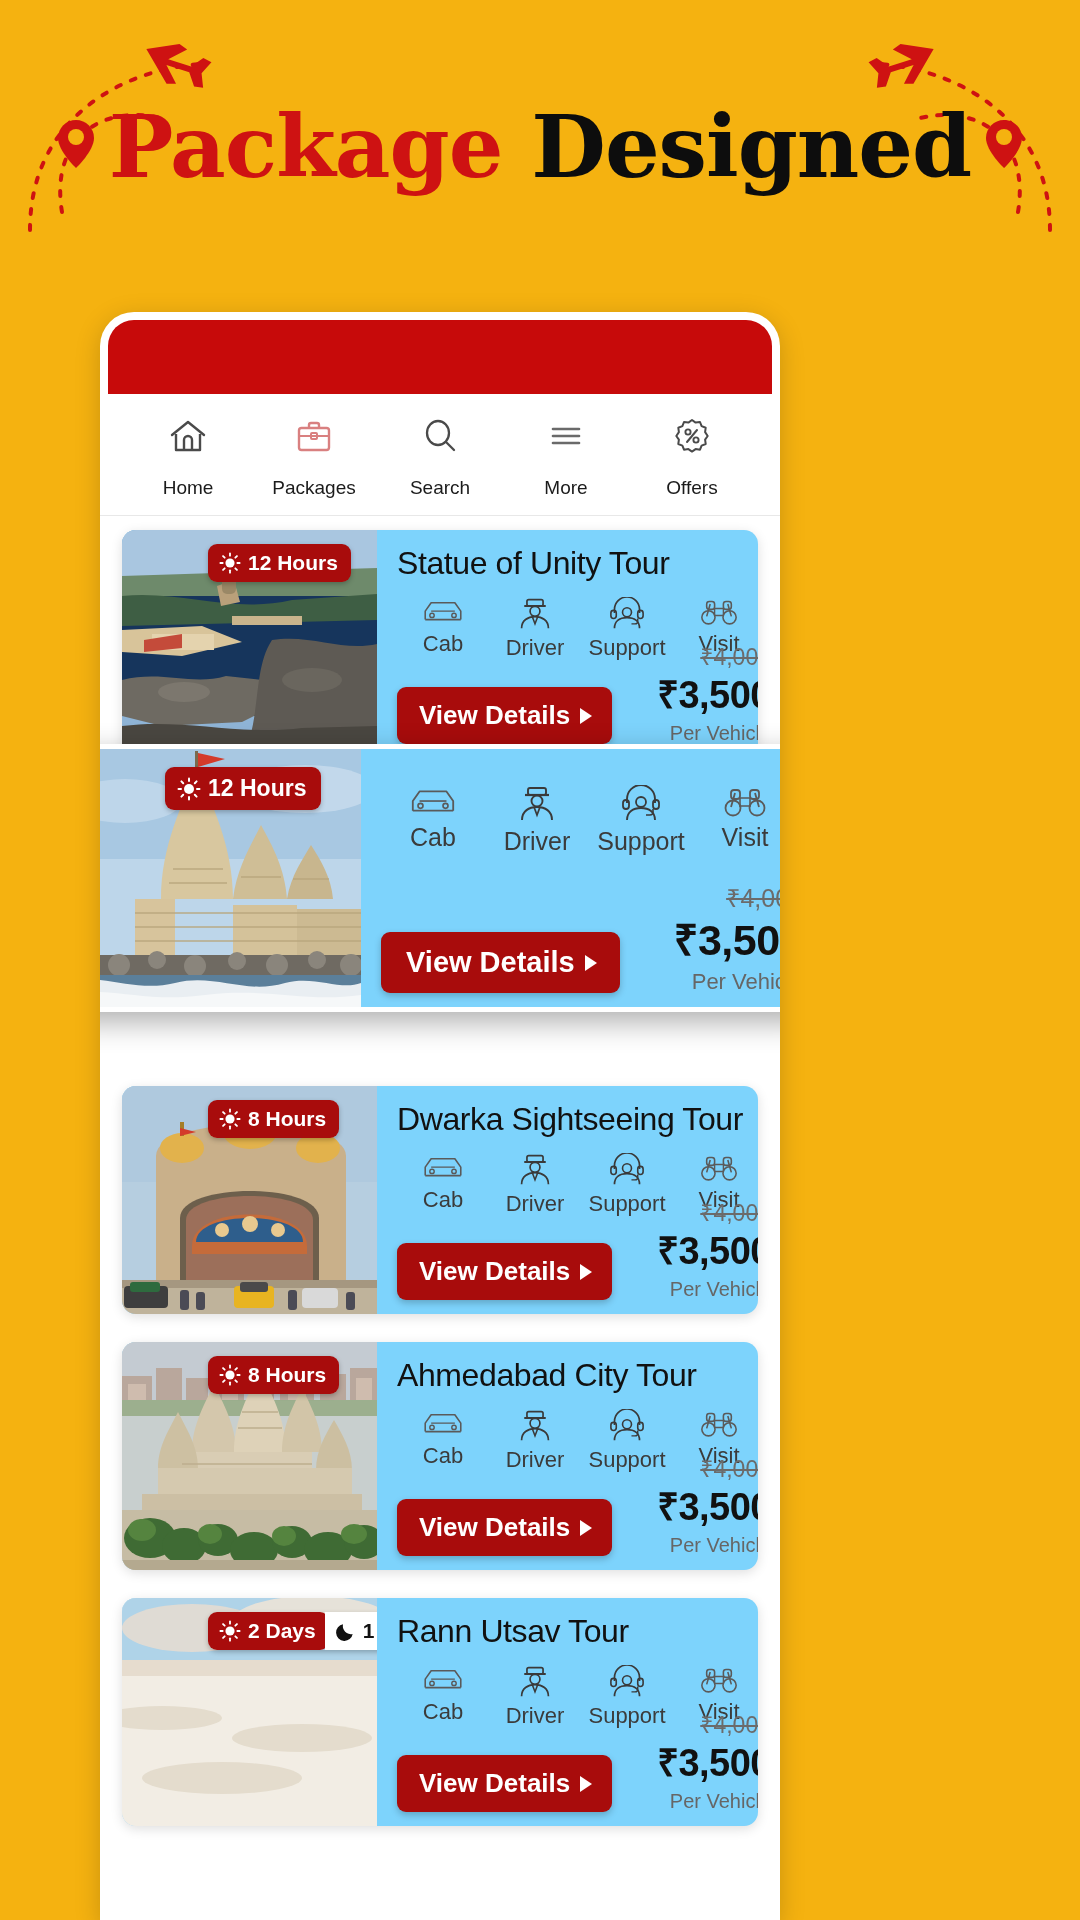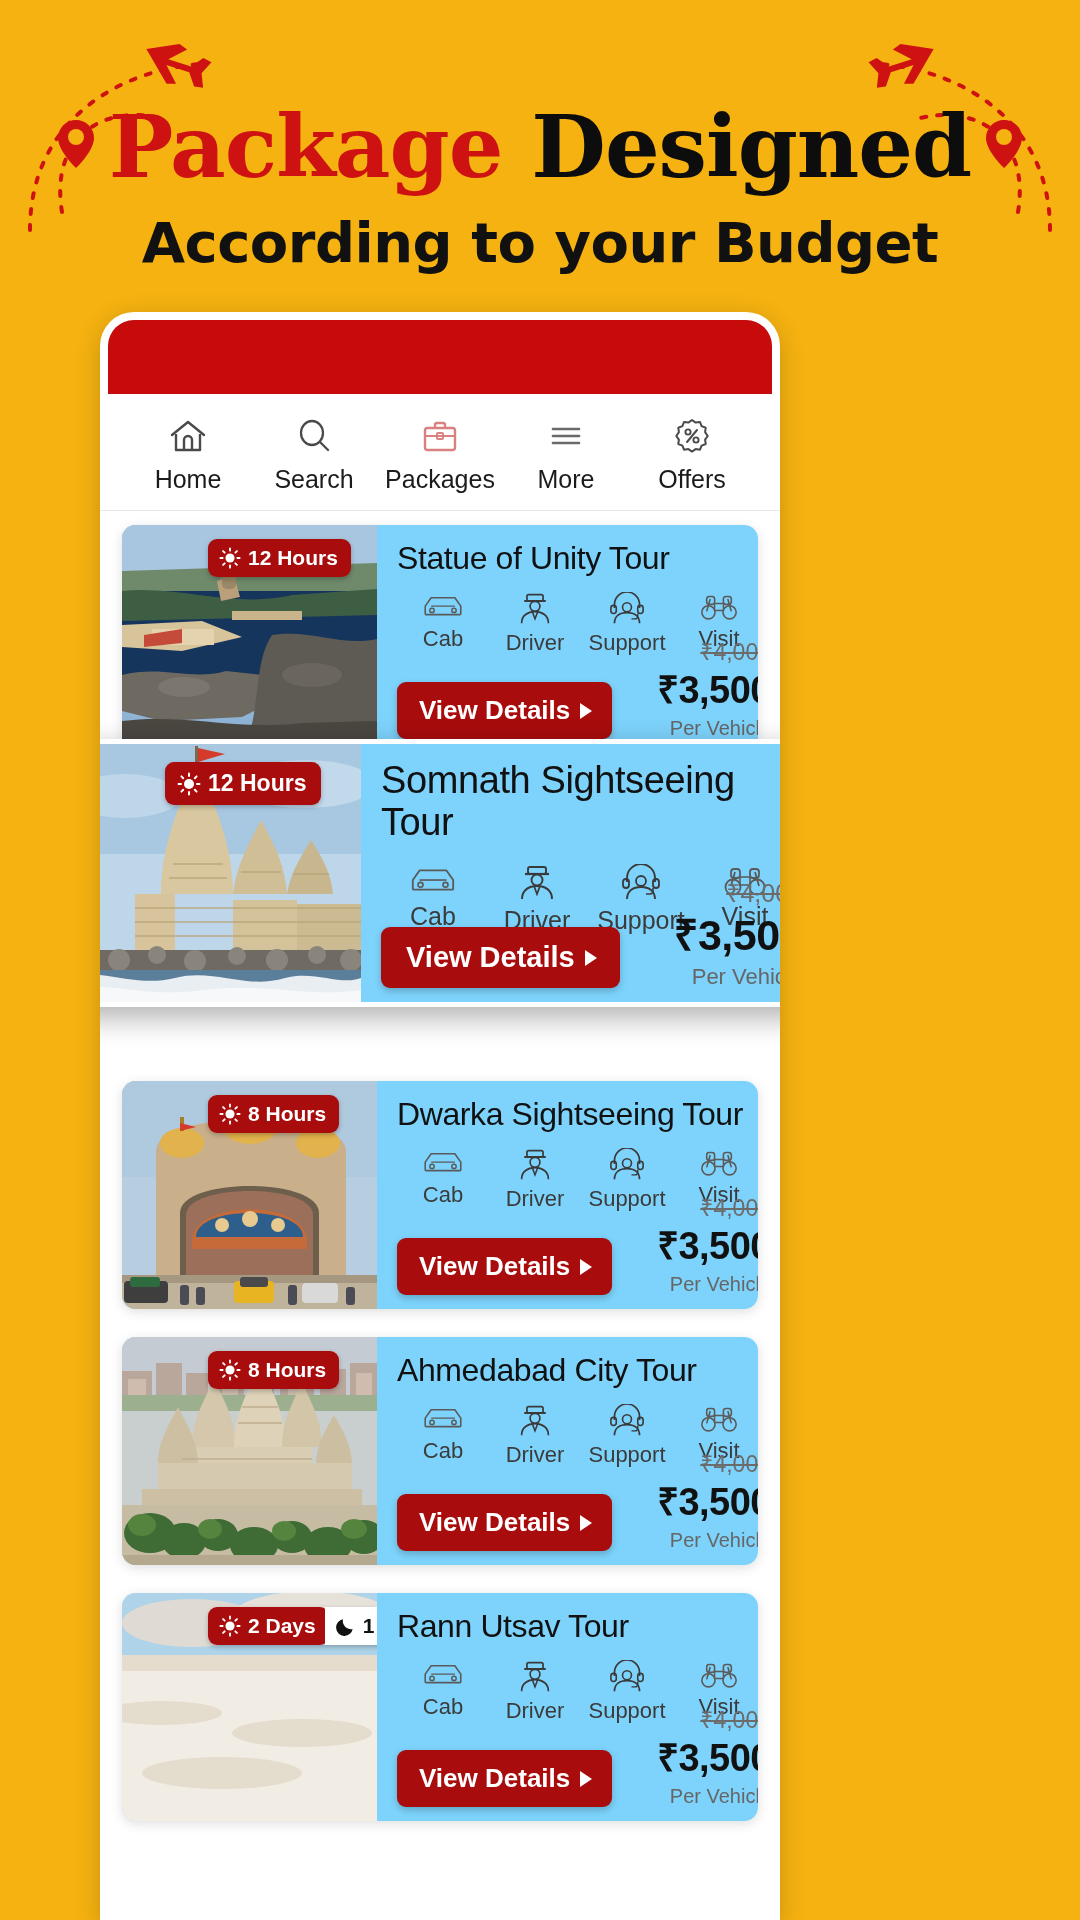--- a/index.html
+++ b/index.html
@@ -49,21 +49,21 @@
     display: flex; align-items: flex-start; justify-content: space-between;
     padding: 22px 26px 16px 26px;
     background: #fff;
     border-bottom: 1px solid #E8E8E8;
   }
   .nav-item {
     display: flex; flex-direction: column; align-items: center;
     gap: 9px; width: 124px;
   }
   .nav-icon { height: 40px; display: flex; align-items: center; justify-content: center; }
-  .nav-label { font-size: 25px; color: #1b1b1b; font-family: "Liberation Sans", sans-serif; }
+  .nav-label { font-size: 19px; color: #1b1b1b; font-family: "Liberation Sans", sans-serif; margin-top: 12px; }
 
   
   .list { position: relative; padding: 14px 22px 0 22px; }
 
   .card {
     position: relative;
     display: flex;
     background: #7dd3fc;
     border-radius: 14px;
     box-shadow: 0 3px 12px rgba(0,0,0,.13);
@@ -196,59 +196,58 @@
       <g transform="translate(986,120)">
         <path d="M18 0 C8 0 0 8 0 18 C0 31 18 48 18 48 C18 48 36 31 36 18 C36 8 28 0 18 0 Z" fill="#CE1212"></path>
         <circle cx="18" cy="17" r="8" fill="#F5B210"></circle>
       </g>
     </svg>
 
     <div class="hero-title">
       <span class="w1">Package</span>
       <span class="w2">Designed</span>
     </div>
-    <div class="hero-sub">According to your Budget</div>
   </div>
 
   <div class="phone">
     <div class="phone-topbar"></div>
 
     <div class="nav">
 
       <div class="nav-item">
         <span class="nav-icon">
           <svg width="40" height="38" viewBox="0 0 40 38">
             <path d="M4 18 L20 5 L36 18" fill="none" stroke="#4a4a4a" stroke-width="2.4" stroke-linecap="round" stroke-linejoin="round"></path>
             <path d="M8 17 V33 H32 V17" fill="none" stroke="#4a4a4a" stroke-width="2.4" stroke-linejoin="round"></path>
             <path d="M16 33 V23 a4 4 0 0 1 8 0 V33" fill="none" stroke="#4a4a4a" stroke-width="2.4" stroke-linejoin="round"></path>
           </svg>
         </span>
         <span class="nav-label">Home</span>
-      </div>
-
-      <div class="nav-item">
-        <span class="nav-icon">
-          <svg width="40" height="38" viewBox="0 0 40 38">
-            <ellipse cx="18" cy="16" rx="11" ry="12" fill="none" stroke="#4a4a4a" stroke-width="2.3"></ellipse>
-            <line x1="26" y1="25" x2="34" y2="33" stroke="#4a4a4a" stroke-width="2.3" stroke-linecap="round"></line>
-          </svg>
-        </span>
-        <span class="nav-label">Search</span>
       </div>
 
       <div class="nav-item">
         <span class="nav-icon">
           <svg width="40" height="38" viewBox="0 0 40 38">
             <rect x="5" y="11" width="30" height="22" rx="2.5" fill="none" stroke="#D98080" stroke-width="2.4"></rect>
             <path d="M15 11 V8 a2 2 0 0 1 2-2 h6 a2 2 0 0 1 2 2 v3" fill="none" stroke="#D98080" stroke-width="2.4"></path>
             <line x1="5" y1="19" x2="35" y2="19" stroke="#D98080" stroke-width="2.2"></line>
             <rect x="17" y="16" width="6" height="6" rx="1" fill="none" stroke="#D98080" stroke-width="2"></rect>
           </svg>
         </span>
         <span class="nav-label">Packages</span>
+      </div>
+
+      <div class="nav-item">
+        <span class="nav-icon">
+          <svg width="40" height="38" viewBox="0 0 40 38">
+            <ellipse cx="18" cy="16" rx="11" ry="12" fill="none" stroke="#4a4a4a" stroke-width="2.3"></ellipse>
+            <line x1="26" y1="25" x2="34" y2="33" stroke="#4a4a4a" stroke-width="2.3" stroke-linecap="round"></line>
+          </svg>
+        </span>
+        <span class="nav-label">Search</span>
       </div>
 
       <div class="nav-item">
         <span class="nav-icon">
           <svg width="40" height="38" viewBox="0 0 40 38">
             <line x1="7" y1="12" x2="33" y2="12" stroke="#6a6a6a" stroke-width="2.6" stroke-linecap="round"></line>
             <line x1="7" y1="19" x2="33" y2="19" stroke="#6a6a6a" stroke-width="2.6" stroke-linecap="round"></line>
             <line x1="7" y1="26" x2="33" y2="26" stroke="#6a6a6a" stroke-width="2.6" stroke-linecap="round"></line>
           </svg>
         </span>
@@ -431,21 +430,20 @@
                     <line x1="17.8" y1="17.8" x2="19.6" y2="19.6"></line>
                   <line x1="19.6" y1="4.4" x2="17.8" y2="6.2"></line>
                     <line x1="6.2" y1="17.8" x2="4.4" y2="19.6"></line>
                 </g>
               </svg>
               <span>12 Hours</span>
             </span>
           </div>
         </div>
         <div class="card-body">
-          <div class="card-title">Somnath Sightseeing Tour</div>
           <div class="features">
             <div class="feature">
               <svg width="50" height="34" viewBox="0 0 52 34">
                 <path d="M5 26 V16 L12 6 h28 l7 10 v10" fill="none" stroke="#5a5a5a" stroke-width="1.9" stroke-linejoin="round"></path>
                 <line x1="12" y1="16" x2="40" y2="16" stroke="#5a5a5a" stroke-width="1.7"></line>
                 <circle cx="13" cy="21" r="2.6" fill="none" stroke="#5a5a5a" stroke-width="1.7"></circle>
                 <circle cx="39" cy="21" r="2.6" fill="none" stroke="#5a5a5a" stroke-width="1.7"></circle>
                 <line x1="5" y1="26" x2="47" y2="26" stroke="#5a5a5a" stroke-width="1.9"></line>
               </svg>
               <span class="feature-label">Cab</span>

